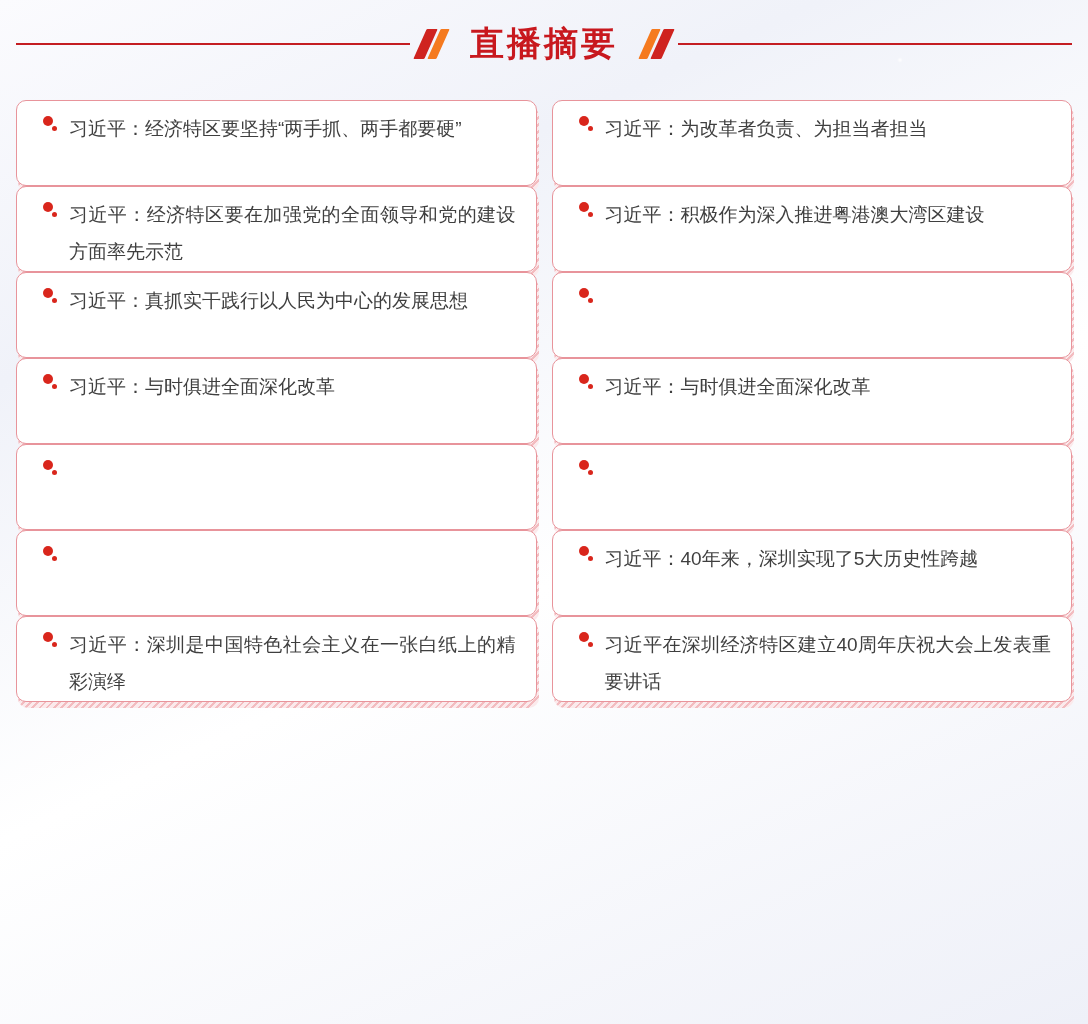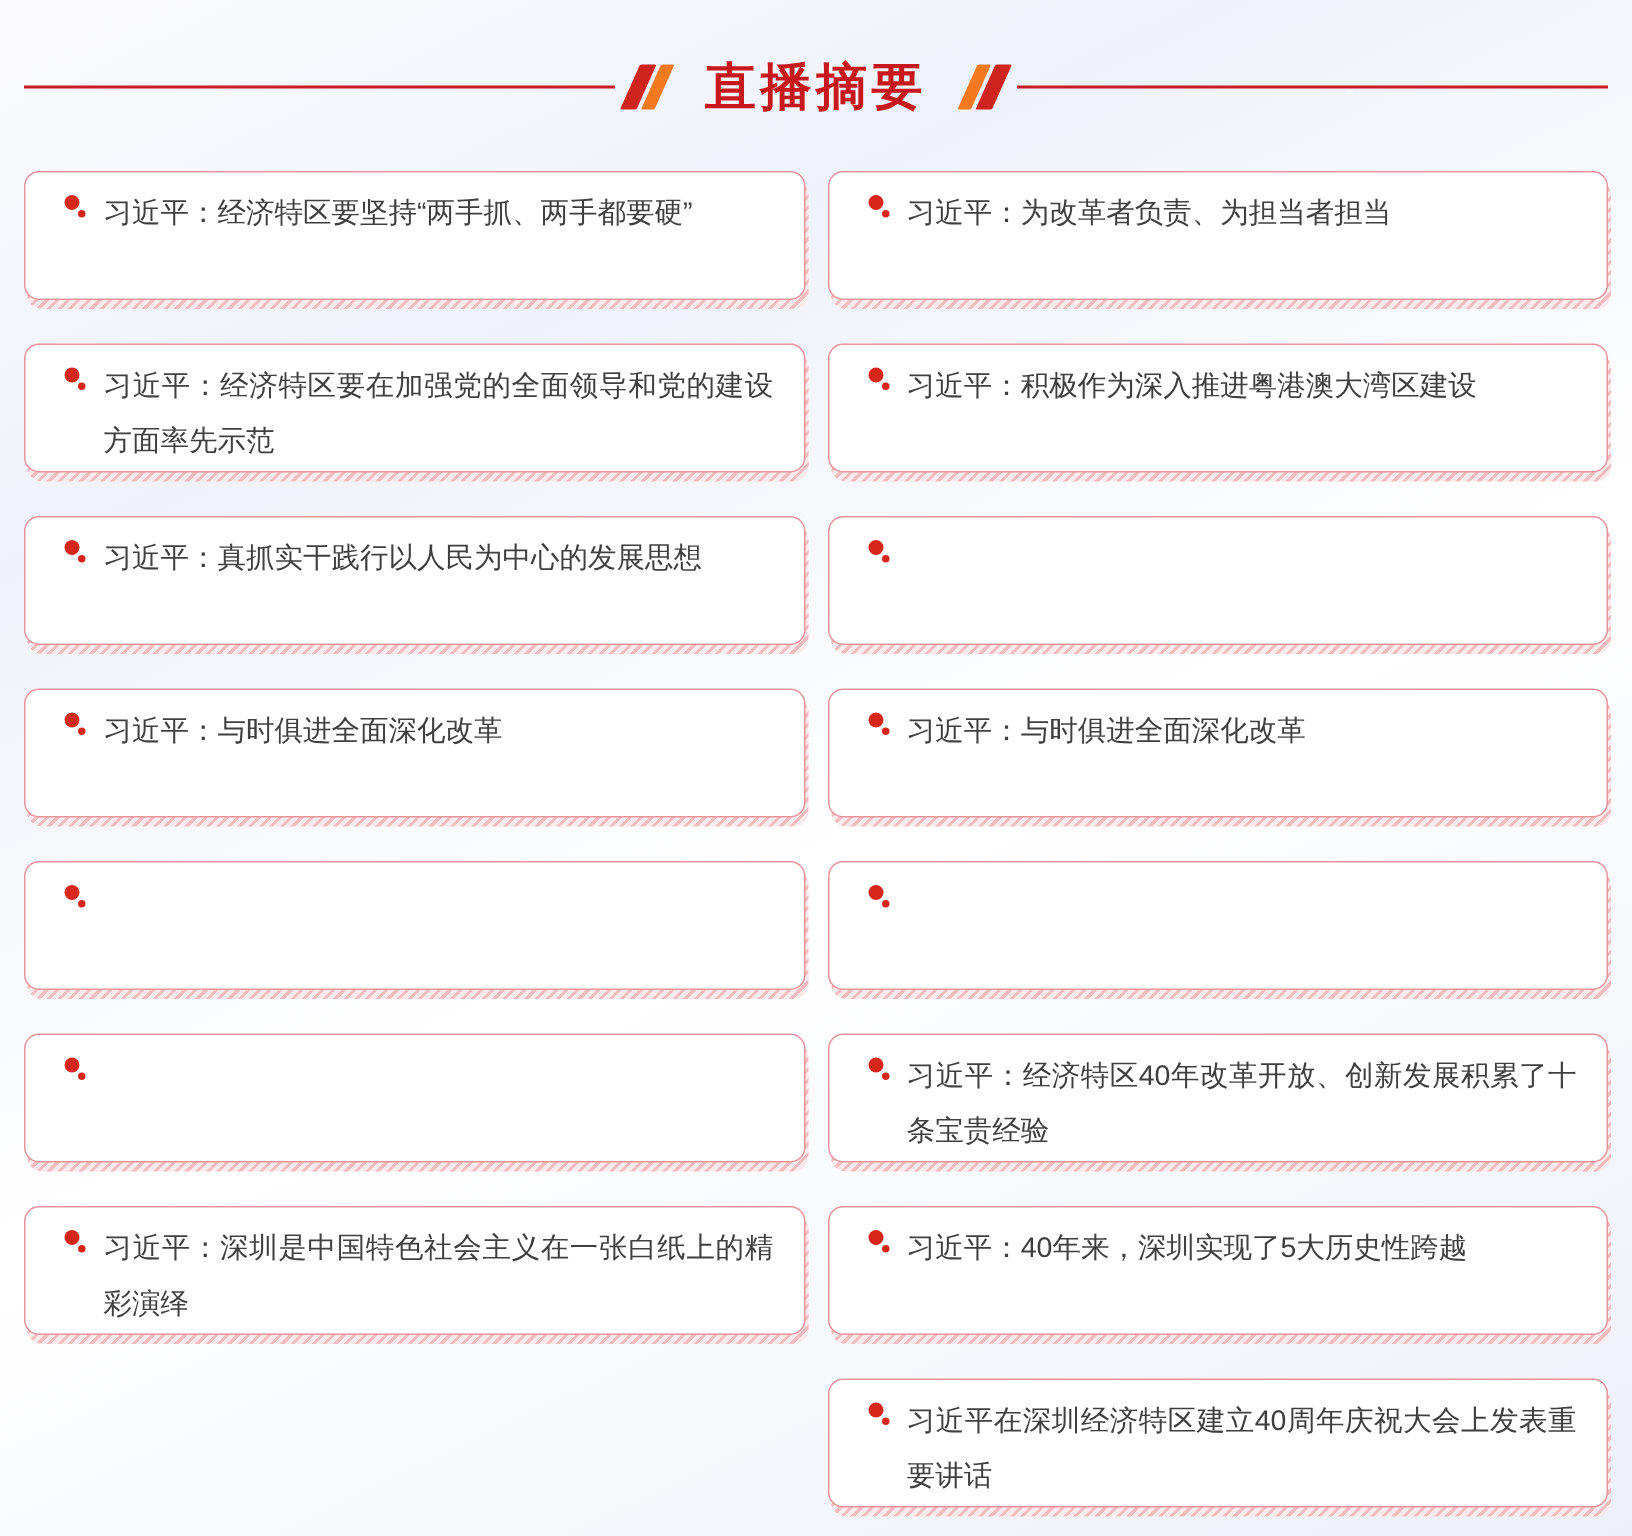--- a/index.html
+++ b/index.html
@@ -8,38 +8,38 @@
     font-family:"Liberation Sans","DejaVu Sans",sans-serif;
     background:
       radial-gradient(3px 3px at 640px 120px, #ffffff 0, rgba(255,255,255,0) 70%),
       radial-gradient(4px 4px at 900px 60px, #ffffff 0, rgba(255,255,255,0) 70%),
       radial-gradient(3px 3px at 200px 300px, #ffffff 0, rgba(255,255,255,0) 70%),
       linear-gradient(155deg,#fbfbfe 0%,#f0f2f9 25%,#ffffff 55%,#eef0f8 100%);
   }
   
   .header{
     display:flex;align-items:center;
-    margin:36px 16px 0 16px;height:44px;
+    margin:22px 16px 0 16px;height:44px;
   }
   .h-line{flex:1;height:2px;background:var(--line-red,#c41d22);}
   .slash-group{display:flex;align-items:center;margin:0 10px;}
   .slash{display:inline-block;height:30px;transform:skewX(-24deg);border-radius:1px;}
   .slash.red{width:11px;background:var(--slash-red,#cf231f);}
   .slash.orange{width:9px;background:var(--slash-orange,#f57a1f);margin:0 3px;}
   .page-title{
     font-size:34px;font-weight:bold;letter-spacing:3px;
     color:var(--title-red,#c8181e);margin:0 14px;white-space:nowrap;
   }
   
   .grid{
     display:grid;grid-template-columns:1fr 1fr;
     column-gap:15px;row-gap:29px;
     margin:34px 16px 0 16px;
   }
-  .col{display:flex;flex-direction:column;row-gap:29px;}
+  .col{display:flex;flex-direction:column;}
   .card{position:relative;height:86px;}
   .card .shadow{
     position:absolute;left:2px;top:6px;width:100%;height:100%;
     border-radius:10px;
     background:repeating-linear-gradient(135deg,#f3bcc0 0 2px,#fbeaec 2px 5px);
   }
   .card .face{
     position:relative;height:100%;box-sizing:border-box;
     background:#ffffff;
     border:1px solid var(--card-border,#e8949b);
@@ -160,27 +160,20 @@
       <div class="card">
         <div class="shadow"></div>
         <div class="face">
           <span class="bullet"></span>
         </div>
       </div>
       <div class="card">
         <div class="shadow"></div>
         <div class="face">
           <span class="bullet"></span>
-          <span class="txt">习近平：经济特区40年改革开放、创新发展积累了十条宝贵经验</span>
-        </div>
-      </div>
-      <div class="card">
-        <div class="shadow"></div>
-        <div class="face">
-          <span class="bullet"></span>
           <span class="txt">习近平：40年来，深圳实现了5大历史性跨越</span>
         </div>
       </div>
       <div class="card">
         <div class="shadow"></div>
         <div class="face">
           <span class="bullet"></span>
           <span class="txt">习近平在深圳经济特区建立40周年庆祝大会上发表重要讲话</span>
         </div>
       </div>

